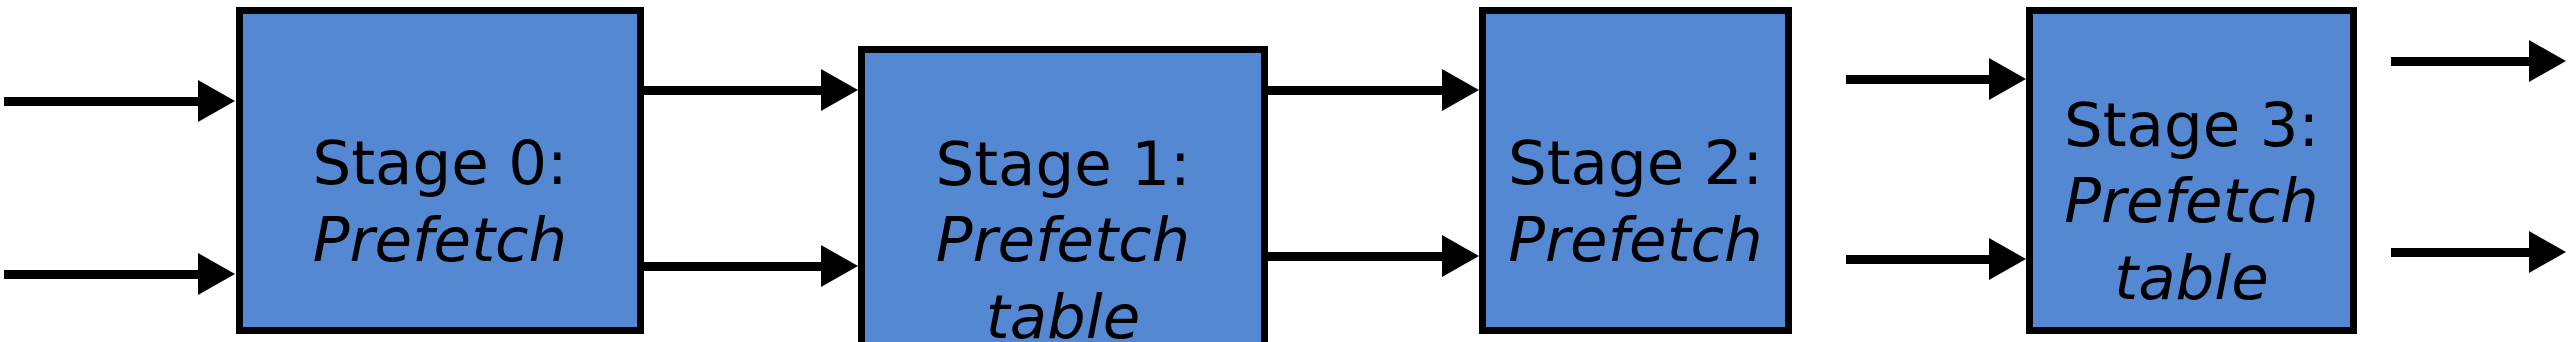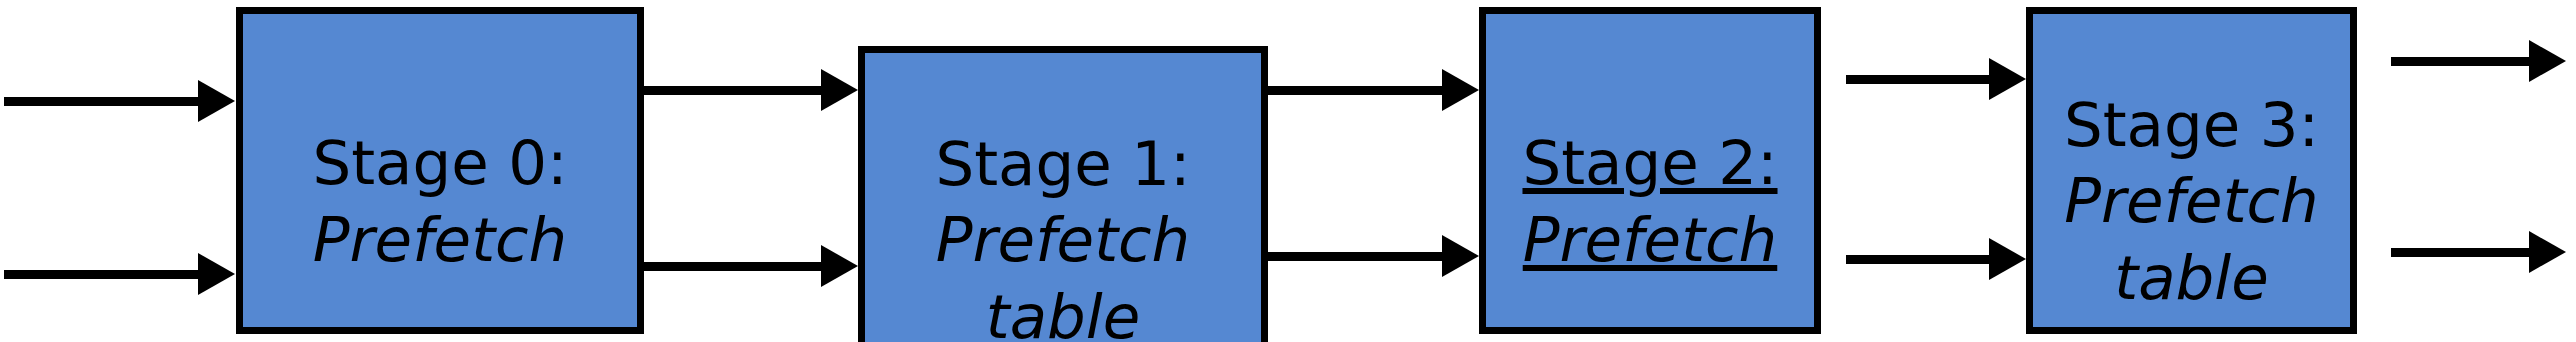--- a/index.html
+++ b/index.html
@@ -33,21 +33,21 @@
     text-align: center;
     font-size: 61px;
     line-height: 1.25;
     white-space: nowrap;
   }
   .stage .title { font-style: normal; }
   .stage .desc  { font-style: italic; }
 
   .s0 { left: 236px;  width: 408px; }
   .s1 { left: 858px; width: 410px; margin-top: 39px; }
-  .s2 { left: 1479px; width: 342px; text-decoration: underline; }
+  .s2 { left: 1479px; width: 313px; }
   .s3 { left: 2026px; width: 331px; }
 
   
   .arrow { position: absolute; height: 42px; }
   .arrow .shaft {
     position: absolute;
     left: 0; right: 28px; top: 17px;
     height: 8.5px;
     background: #000000;
   }

